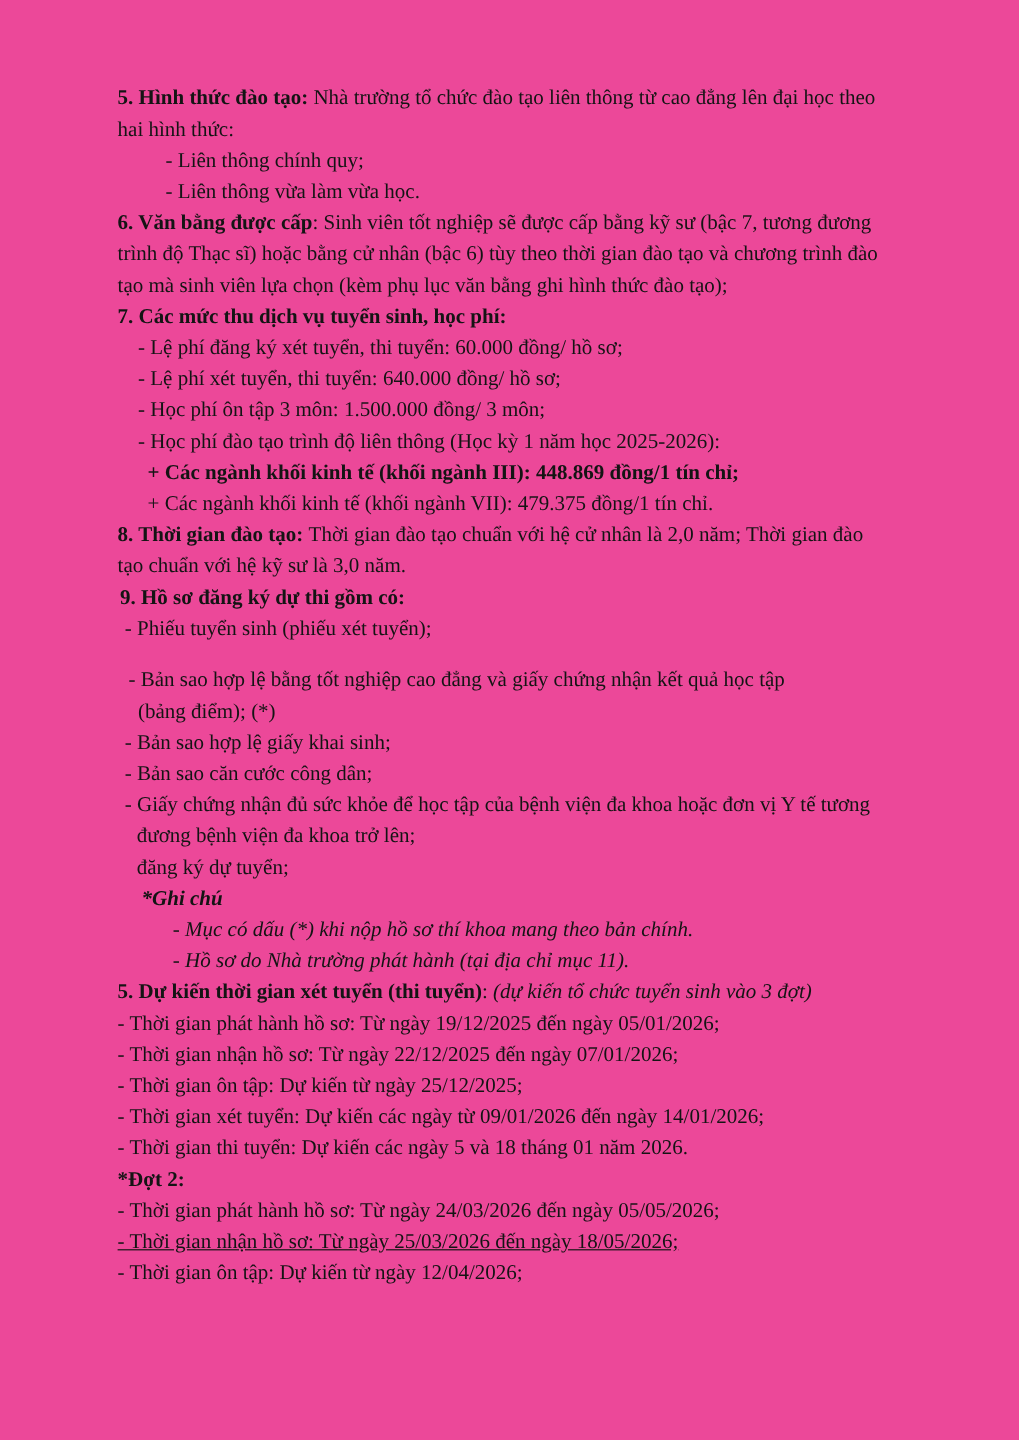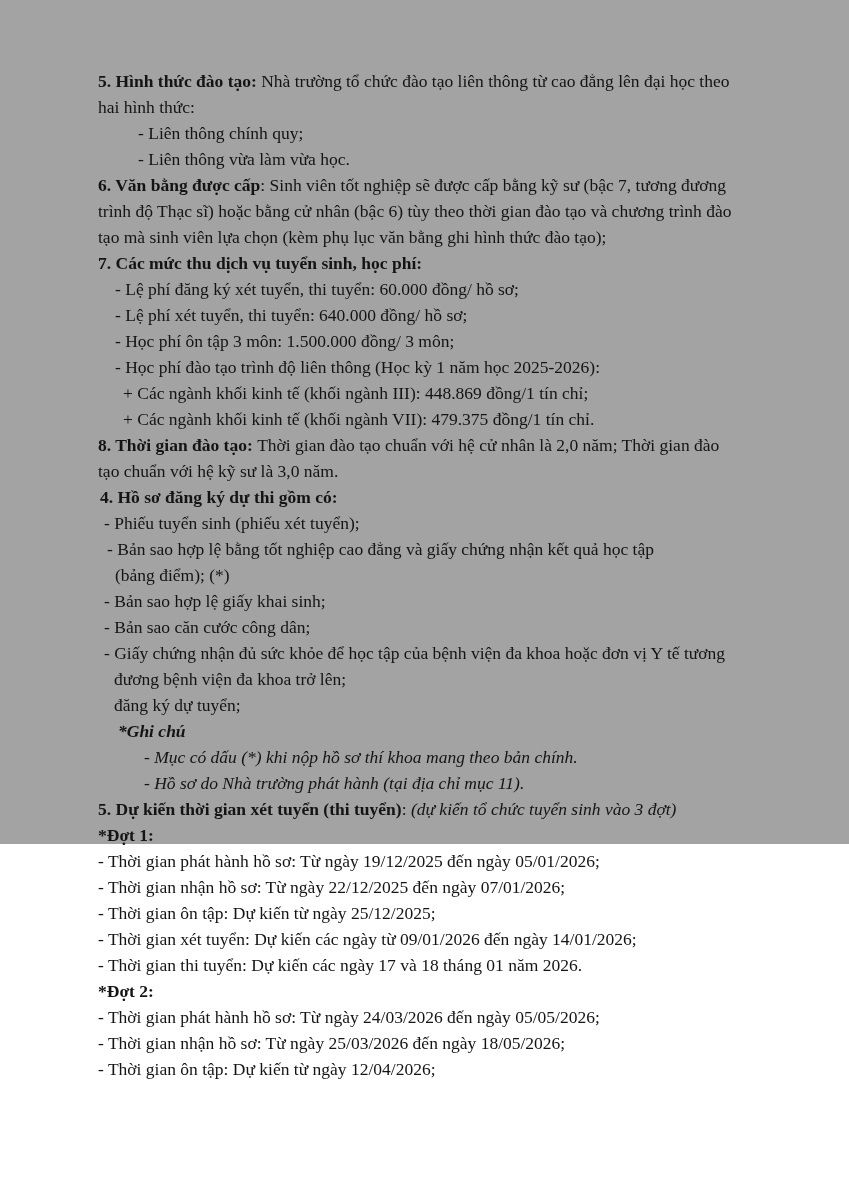--- a/index.html
+++ b/index.html
@@ -13,22 +13,22 @@
     position: relative;
     overflow: hidden;
     font-family: "Liberation Serif", "DejaVu Serif", serif;
     color: #141414;
   }
   .doc-page {
     position: absolute;
     left: 0;
     top: 0;
     width: 849px;
-    height: 844px;
-    background: #a3a3a3;
+    height: 1200px;
+    background: #ec4899;
   }
   .doc-body {
     position: absolute;
     left: 98px;
     top: 68px;
     width: 702px;
     font-size: 17.5px;
     line-height: 26px;
   }
   .line {
@@ -48,41 +48,40 @@
       <div class="line" style="padding-left: 40px;"><span>- Liên thông chính quy;</span></div>
       <div class="line" style="padding-left: 40px;"><span>- Liên thông vừa làm vừa học.</span></div>
       <div class="line" style="padding-left: 0px;"><span class="b">6. Văn bằng được cấp</span><span>: Sinh viên tốt nghiệp sẽ được cấp bằng kỹ sư (bậc 7, tương đương</span></div>
       <div class="line" style="padding-left: 0px;"><span>trình độ Thạc sĩ) hoặc bằng cử nhân (bậc 6) tùy theo thời gian đào tạo và chương trình đào</span></div>
       <div class="line" style="padding-left: 0px;"><span>tạo mà sinh viên lựa chọn (kèm phụ lục văn bằng ghi hình thức đào tạo);</span></div>
       <div class="line" style="padding-left: 0px;"><span class="b">7. Các mức thu dịch vụ tuyển sinh, học phí:</span></div>
       <div class="line" style="padding-left: 17px;"><span>- Lệ phí đăng ký xét tuyển, thi tuyển: 60.000 đồng/ hồ sơ;</span></div>
       <div class="line" style="padding-left: 17px;"><span>- Lệ phí xét tuyển, thi tuyển: 640.000 đồng/ hồ sơ;</span></div>
       <div class="line" style="padding-left: 17px;"><span>- Học phí ôn tập 3 môn: 1.500.000 đồng/ 3 môn;</span></div>
       <div class="line" style="padding-left: 17px;"><span>- Học phí đào tạo trình độ liên thông (Học kỳ 1 năm học 2025-2026):</span></div>
-      <div class="line" style="padding-left: 25px;"><span>+ Các ngành khối kinh tế (khối ngành III): 448.869 đồng/1 tín chỉ;</span></div>
+      <div class="line" style="padding-left: 25px; font-weight: bold;"><span>+ Các ngành khối kinh tế (khối ngành III): 448.869 đồng/1 tín chỉ;</span></div>
       <div class="line" style="padding-left: 25px;"><span>+ Các ngành khối kinh tế (khối ngành VII): 479.375 đồng/1 tín chỉ.</span></div>
       <div class="line" style="padding-left: 0px;"><span class="b">8. Thời gian đào tạo: </span><span>Thời gian đào tạo chuẩn với hệ cử nhân là 2,0 năm; Thời gian đào</span></div>
       <div class="line" style="padding-left: 0px;"><span>tạo chuẩn với hệ kỹ sư là 3,0 năm.</span></div>
-      <div class="line" style="padding-left: 2px;"><span class="b">4. Hồ sơ đăng ký dự thi gồm có:</span></div>
+      <div class="line" style="padding-left: 2px;"><span class="b">9. Hồ sơ đăng ký dự thi gồm có:</span></div>
       <div class="line" style="padding-left: 6px;"><span>- Phiếu tuyển sinh (phiếu xét tuyển);</span></div>
-      <div class="line" style="padding-left: 9px;"><span>- Bản sao hợp lệ bằng tốt nghiệp cao đẳng và giấy chứng nhận kết quả học tập</span></div>
+      <div class="line" style="padding-left: 9px; margin-top: 17px;"><span>- Bản sao hợp lệ bằng tốt nghiệp cao đẳng và giấy chứng nhận kết quả học tập</span></div>
       <div class="line" style="padding-left: 17px;"><span>(bảng điểm); (*)</span></div>
       <div class="line" style="padding-left: 6px;"><span>- Bản sao hợp lệ giấy khai sinh;</span></div>
       <div class="line" style="padding-left: 6px;"><span>- Bản sao căn cước công dân;</span></div>
       <div class="line" style="padding-left: 6px;"><span>- Giấy chứng nhận đủ sức khỏe để học tập của bệnh viện đa khoa hoặc đơn vị Y tế tương</span></div>
       <div class="line" style="padding-left: 16px;"><span>đương bệnh viện đa khoa trở lên;</span></div>
       <div class="line" style="padding-left: 16px;"><span>đăng ký dự tuyển;</span></div>
       <div class="line" style="padding-left: 20px;"><span class="bi">*Ghi chú</span></div>
       <div class="line" style="padding-left: 46px;"><span class="i">- Mục có dấu (*) khi nộp hồ sơ thí khoa mang theo bản chính.</span></div>
       <div class="line" style="padding-left: 46px;"><span class="i">- Hồ sơ do Nhà trường phát hành (tại địa chỉ mục 11).</span></div>
       <div class="line" style="padding-left: 0px;"><span class="b">5. Dự kiến thời gian xét tuyển (thi tuyển)</span><span>: </span><span class="i">(dự kiến tổ chức tuyển sinh vào 3 đợt)</span></div>
-      <div class="line" style="padding-left: 0px;"><span class="b">*Đợt 1:</span></div>
       <div class="line" style="padding-left: 0px;"><span>- Thời gian phát hành hồ sơ: Từ ngày 19/12/2025 đến ngày 05/01/2026;</span></div>
       <div class="line" style="padding-left: 0px;"><span>- Thời gian nhận hồ sơ: Từ ngày 22/12/2025 đến ngày 07/01/2026;</span></div>
       <div class="line" style="padding-left: 0px;"><span>- Thời gian ôn tập: Dự kiến từ ngày 25/12/2025;</span></div>
       <div class="line" style="padding-left: 0px;"><span>- Thời gian xét tuyển: Dự kiến các ngày từ 09/01/2026 đến ngày 14/01/2026;</span></div>
-      <div class="line" style="padding-left: 0px;"><span>- Thời gian thi tuyển: Dự kiến các ngày 17 và 18 tháng 01 năm 2026.</span></div>
+      <div class="line" style="padding-left: 0px;"><span>- Thời gian thi tuyển: Dự kiến các ngày 5 và 18 tháng 01 năm 2026.</span></div>
       <div class="line" style="padding-left: 0px;"><span class="b">*Đợt 2:</span></div>
       <div class="line" style="padding-left: 0px;"><span>- Thời gian phát hành hồ sơ: Từ ngày 24/03/2026 đến ngày 05/05/2026;</span></div>
-      <div class="line" style="padding-left: 0px;"><span>- Thời gian nhận hồ sơ: Từ ngày 25/03/2026 đến ngày 18/05/2026;</span></div>
+      <div class="line" style="padding-left: 0px; text-decoration: underline;"><span>- Thời gian nhận hồ sơ: Từ ngày 25/03/2026 đến ngày 18/05/2026;</span></div>
       <div class="line" style="padding-left: 0px;"><span>- Thời gian ôn tập: Dự kiến từ ngày 12/04/2026;</span></div>
     </div>
 </div>
 
 </body></html>

